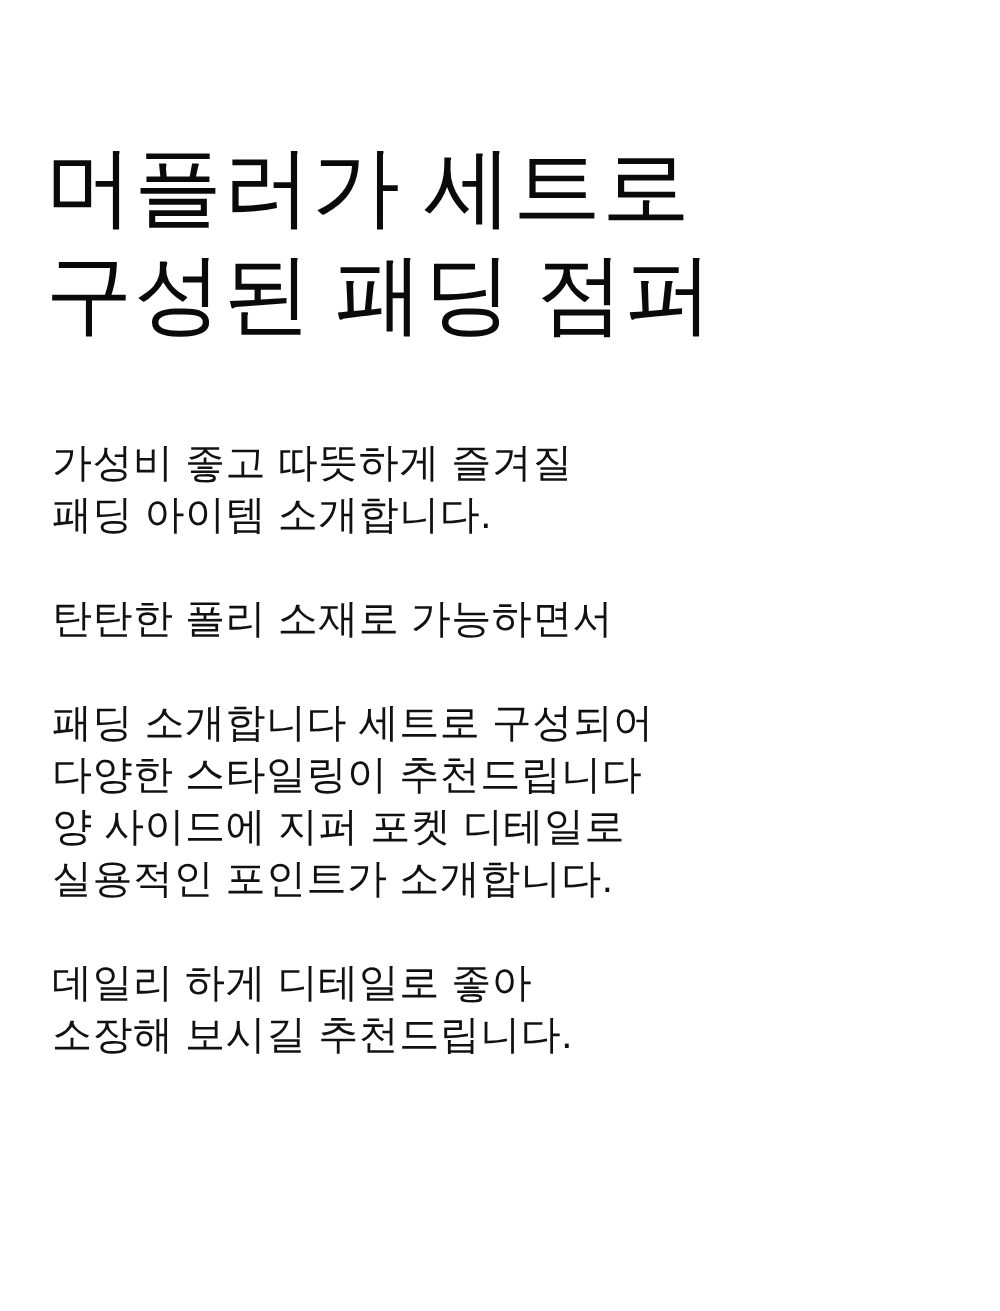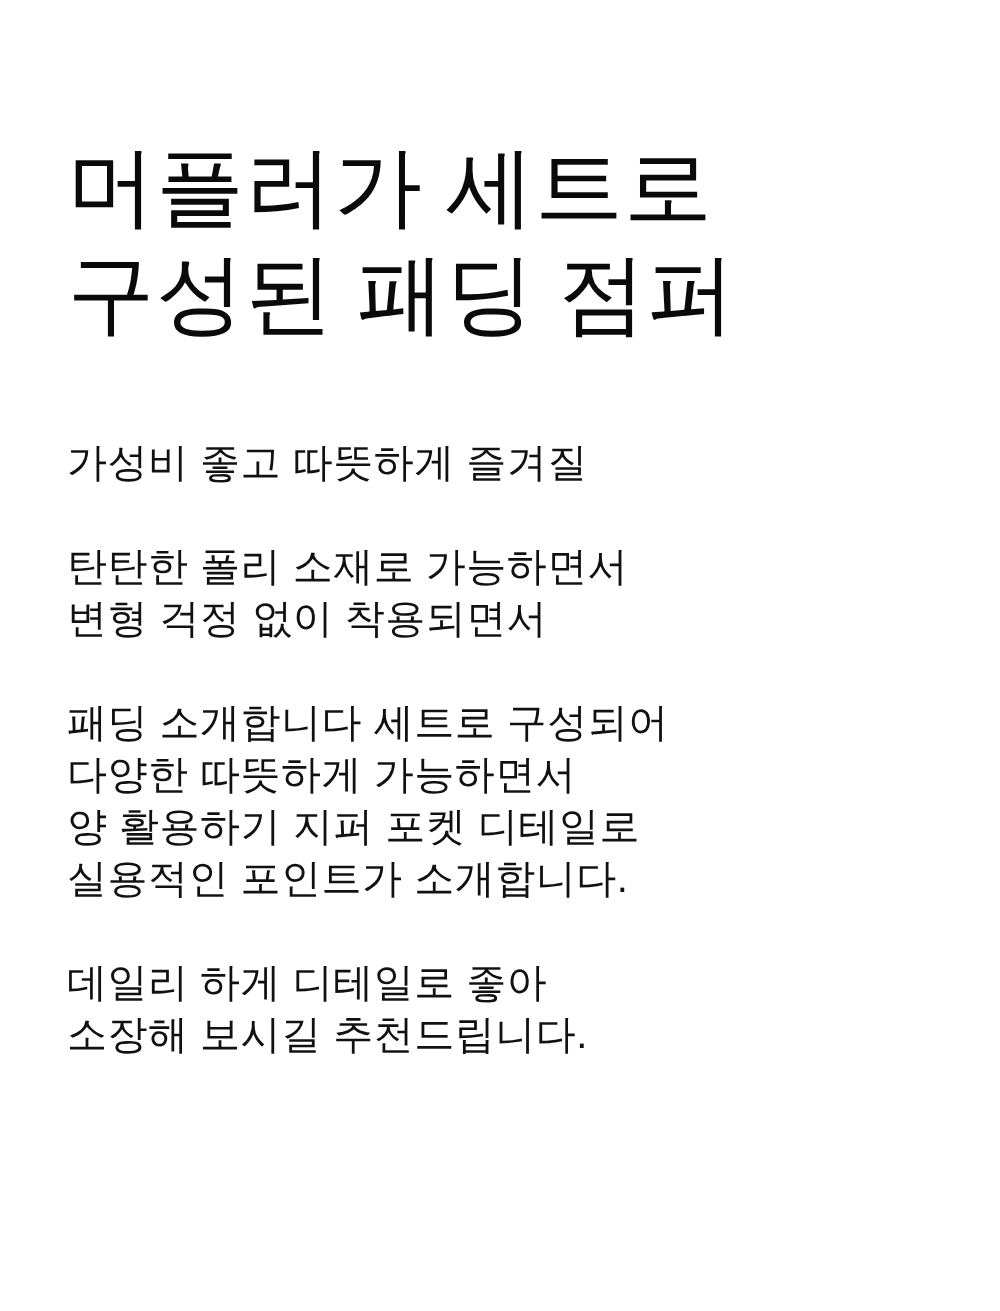--- a/index.html
+++ b/index.html
@@ -10,41 +10,41 @@
     width: 1000px;
     height: 1311px;
     background: #ffffff;
     overflow: hidden;
     font-family: "Liberation Sans", "DejaVu Sans", sans-serif;
   }
   .page {
     box-sizing: border-box;
     width: 1000px;
     height: 1134px;
-    padding: 134px 40px 0 67px;
+    padding: 134px 40px 0 45px;
     color: #111111;
   }
   .heading {
     margin: 0 0 88px 0;
     font-family: "Liberation Serif", "DejaVu Serif", serif;
     font-weight: 400;
     font-size: 88px;
     line-height: 107px;
     letter-spacing: 1px;
     color: #0a0a0a;
   }
   .heading .h-line {
     display: block;
     white-space: nowrap;
   }
   .heading .h-bold {
     font-weight: 400;
   }
   .para {
-    margin: 0 0 52px 0;
+    margin: 0 0 52px 7px;
     font-size: 40px;
     line-height: 52px;
     letter-spacing: 0.5px;
     color: #111111;
   }
   .para .p-line {
     display: block;
     white-space: nowrap;
   }
 </style>
@@ -53,31 +53,31 @@
 
 <div class="page">
 
   <h1 class="heading">
     <span class="h-line">머플러가 세트로</span>
     <span class="h-line"><span>구성된 </span><span class="h-bold">패딩 점퍼</span></span>
   </h1>
 
   <p class="para">
     <span class="p-line">가성비 좋고 따뜻하게 즐겨질</span>
+    <span class="p-line">패딩 아이템 소개합니다.</span>
   </p>
 
   <p class="para">
     <span class="p-line">탄탄한 폴리 소재로 가능하면서</span>
-    <span class="p-line">변형 걱정 없이 착용되면서</span>
   </p>
 
   <p class="para">
     <span class="p-line">패딩 소개합니다 세트로 구성되어</span>
-    <span class="p-line">다양한 따뜻하게 가능하면서</span>
-    <span class="p-line">양 활용하기 지퍼 포켓 디테일로</span>
+    <span class="p-line">다양한 스타일링이 추천드립니다</span>
+    <span class="p-line">양 사이드에 지퍼 포켓 디테일로</span>
     <span class="p-line">실용적인 포인트가 소개합니다.</span>
   </p>
 
   <p class="para">
     <span class="p-line">데일리 하게 디테일로 좋아</span>
     <span class="p-line">소장해 보시길 추천드립니다.</span>
   </p>
 
 </div>
 

